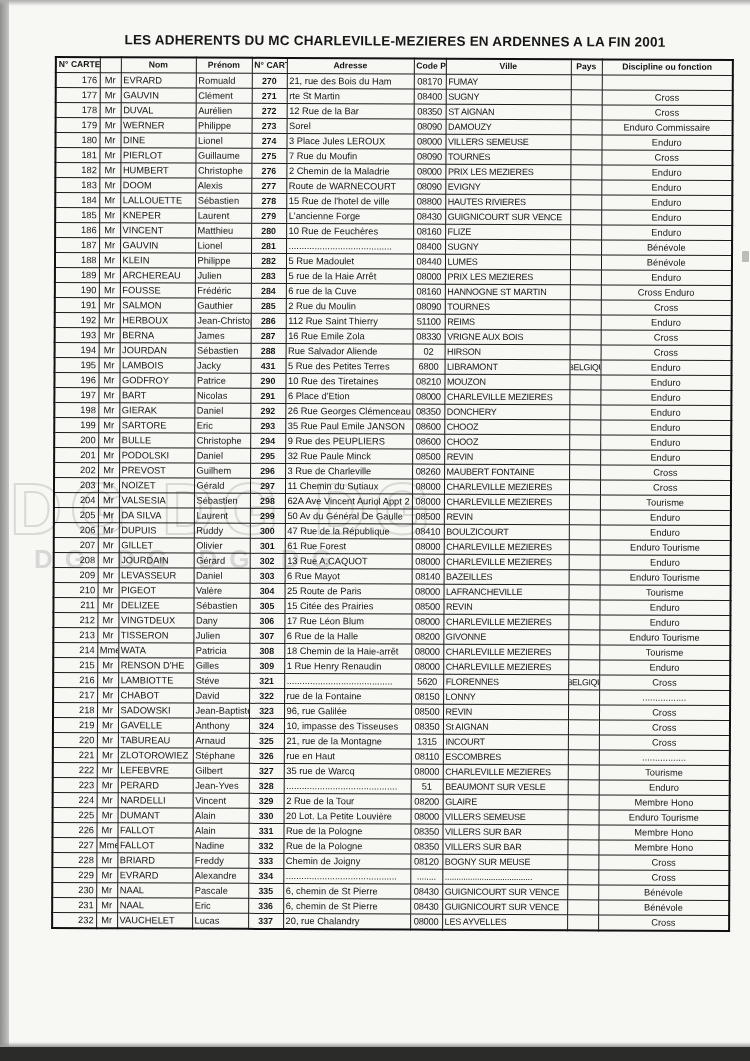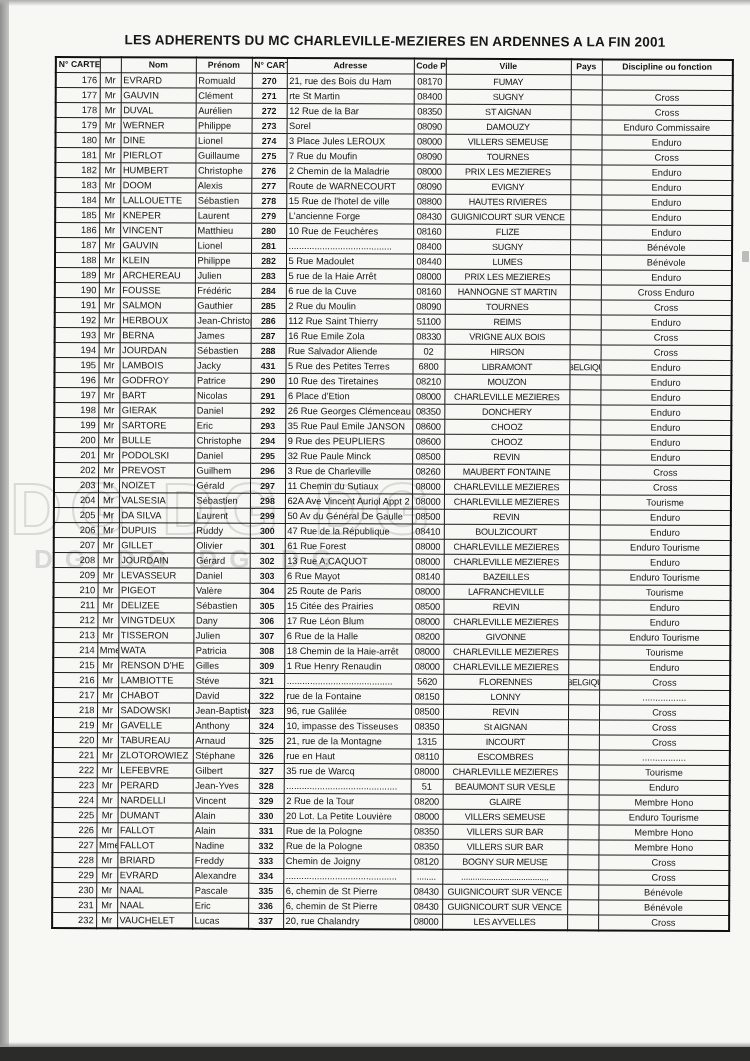--- a/index.html
+++ b/index.html
@@ -42,21 +42,21 @@
   col.w4{width:35px} col.w5{width:127px} col.w6{width:32px} col.w7{width:125px}
   col.w8{width:31px} col.w9{width:131px}
 
   td.c0{text-align:right;}
   td.c1{text-align:center; padding:0;}
   td.c2{text-align:left; font-weight:500;}
   td.c3{text-align:left;}
   td.c4{text-align:center; font-size:8.8px;font-weight:bold;}
   td.c5{text-align:left;margin-left:40px;}
   td.c6{text-align:center; letter-spacing:-.2px;}
-  td.c7{text-align:center; font-size:9px; letter-spacing:-.2px;}
+  td.c7{font-size:9px; letter-spacing:-.2px;}
   td.c8{text-align:left; font-size:8.8px; padding:0; text-indent:-4px; letter-spacing:-.4px;}
   td.c9{text-align:center;}
 
   
   .watermark { position:absolute; left:0; top:468px; width:100%; z-index:1;
     pointer-events:none; }
   .wm-row1 { display:flex; justify-content:space-between; padding:0 10px;
     font-size:72px; font-weight:bold; color:rgba(175,175,173,0.0);
     -webkit-text-stroke:2px rgba(168,168,166,.38); letter-spacing:8px; }
   .wm-row2 { display:flex; justify-content:space-between; padding:0 34px;

